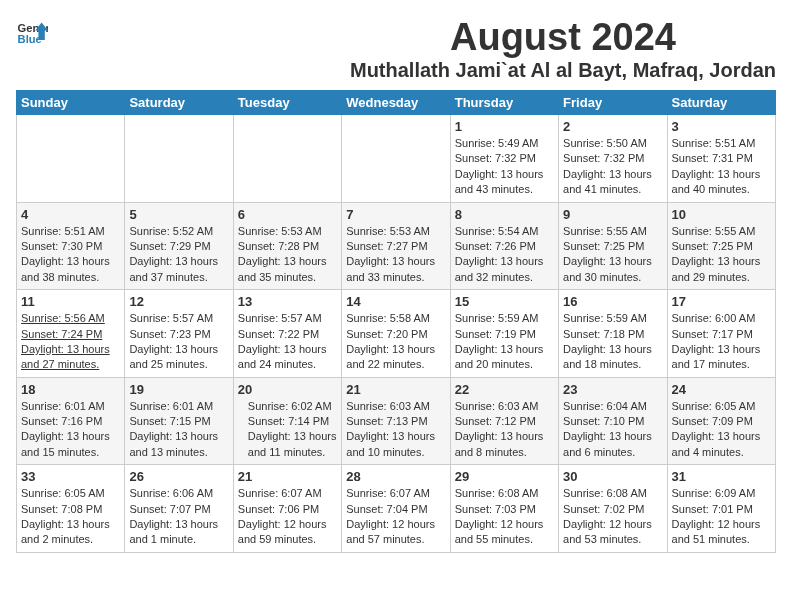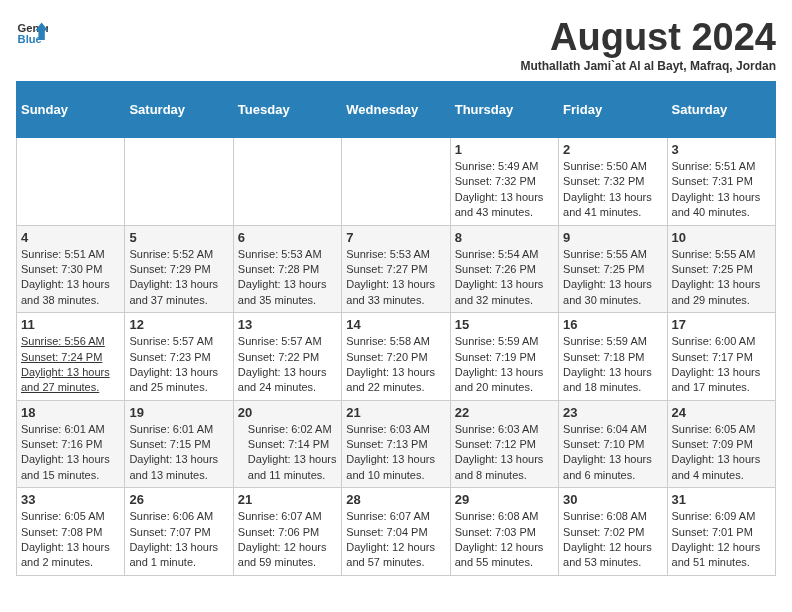--- a/index.html
+++ b/index.html
@@ -19,41 +19,41 @@
     .logo {
       display: flex;
       align-items: center;
       gap: 4px;
     }
     .logo-icon {
       width: 32px;
       height: 32px;
     }
     .title-section {
-      text-align: right;
+      text-align: center;
     }
     .main-title {
       font-size: 38px;
       font-weight: bold;
       color: #333;
     }
     .subtitle {
-      font-size: 12px;
+      font-size: 20px;
       font-weight: bold;
       color: #333;
     }
     table {
       width: 100%;
       border-collapse: collapse;
       font-size: 11px;
     }
     thead tr th {
       background-color: #2980b9;
       color: #fff;
-      padding: 20px 4px;
+      padding: 4px 4px;
       text-align: left;
       font-size: 13px;
       font-weight: bold;
       border: 1px solid #2980b9;
     }
     tbody tr td {
       border: 1px solid #ccc;
       padding: 4px;
       vertical-align: top;
       width: calc(100% / 7);

